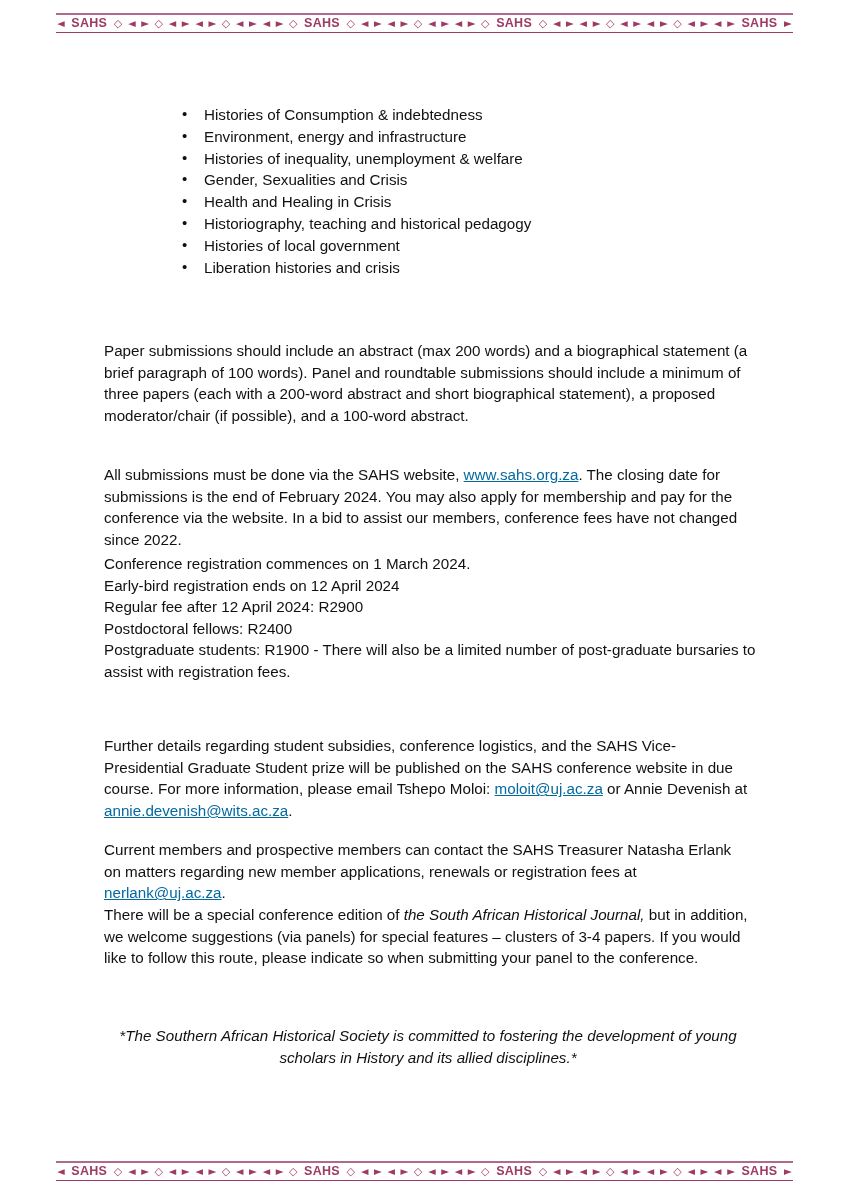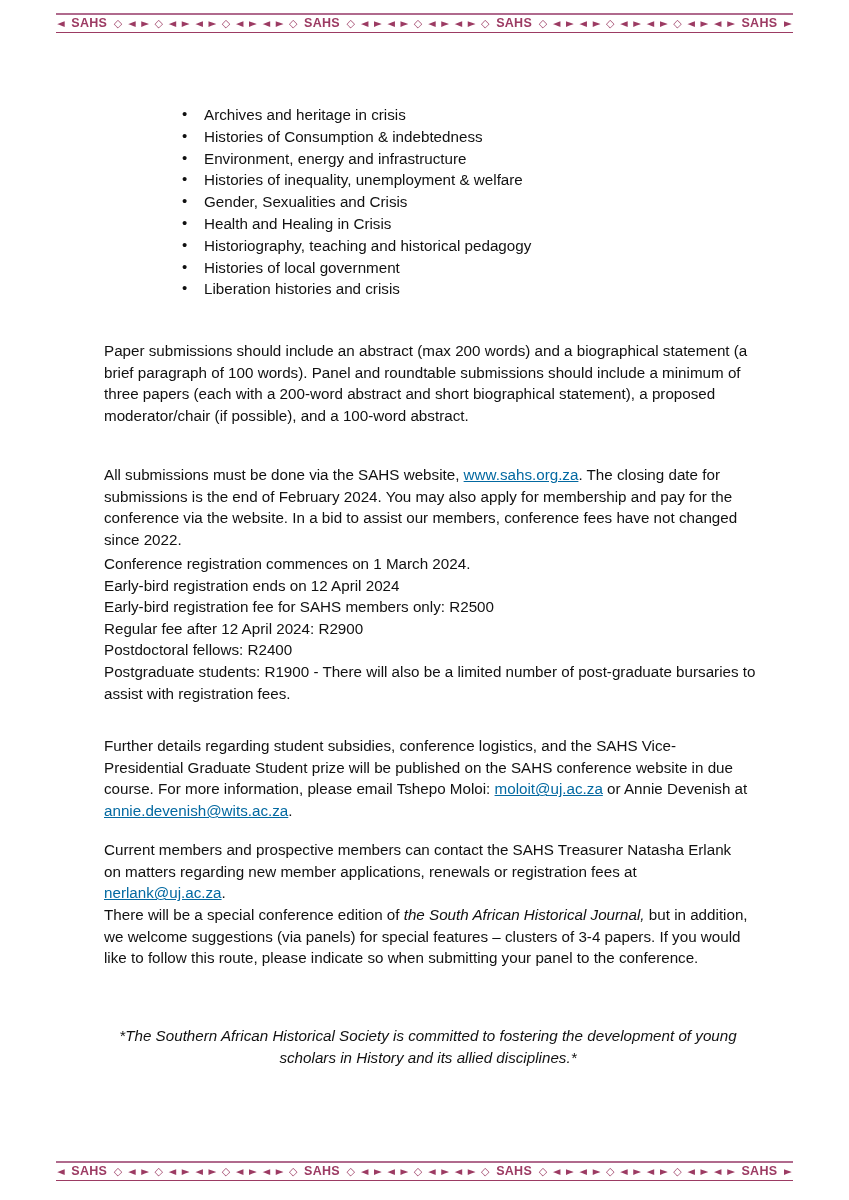--- a/index.html
+++ b/index.html
@@ -215,41 +215,39 @@
         <span class="g tri">►</span>
         <span class="g word">SAHS</span>
         <span class="g tri">►</span>
       </div>
     <div class="band-rule inner"></div>
   </div>
 
   <div class="content">
 
     <ul class="bullet-list">
-        <li>Archives and heritage in crisis</li>
         <li>Histories of Consumption &amp; indebtedness</li>
         <li>Environment, energy and infrastructure</li>
         <li>Histories of inequality, unemployment &amp; welfare</li>
         <li>Gender, Sexualities and Crisis</li>
         <li>Health and Healing in Crisis</li>
         <li>Historiography, teaching and historical pedagogy</li>
         <li>Histories of local government</li>
         <li>Liberation histories and crisis</li>
       </ul>
 
     <p class="para" id="p-submissions">Paper submissions should include an abstract (max 200 words) and a biographical statement (a brief paragraph of 100 words). Panel and roundtable submissions should include a minimum of three papers (each with a 200-word abstract and short biographical statement), a proposed moderator/chair (if possible), and a 100-word abstract.</p>
 
     <p class="para" id="p-allsub">
       <span>All submissions must be done via the SAHS website, </span><a class="doclink" href="#">www.sahs.org.za</a><span>. The closing date for submissions is the end of February 2024. You may also apply for membership and pay for the conference via the website.  In a bid to assist our members, conference fees have not changed since 2022.</span>
     </p>
 
     <div class="lines" id="p-fees">
         <div class="ln">Conference registration commences on 1 March 2024.</div>
         <div class="ln">Early-bird registration ends on 12 April 2024</div>
-        <div class="ln">Early-bird registration fee for SAHS members only: R2500</div>
         <div class="ln">Regular fee after 12 April 2024: R2900</div>
         <div class="ln">Postdoctoral fellows:  R2400</div>
         <div class="ln">Postgraduate students: R1900 - There will also be a limited number of post-graduate bursaries to assist with registration fees.</div>
       </div>
 
     <p class="para" id="p-further">
       <span>Further details regarding student subsidies, conference logistics, and the SAHS Vice-Presidential Graduate Student prize will be published on the SAHS conference website in due course. For more information, please email Tshepo Moloi: </span><a class="doclink" href="#">moloit@uj.ac.za</a><span> or Annie Devenish at </span><a class="doclink" href="#">annie.devenish@wits.ac.za</a><span>.</span>
     </p>
 
     <p class="para" id="p-current">

